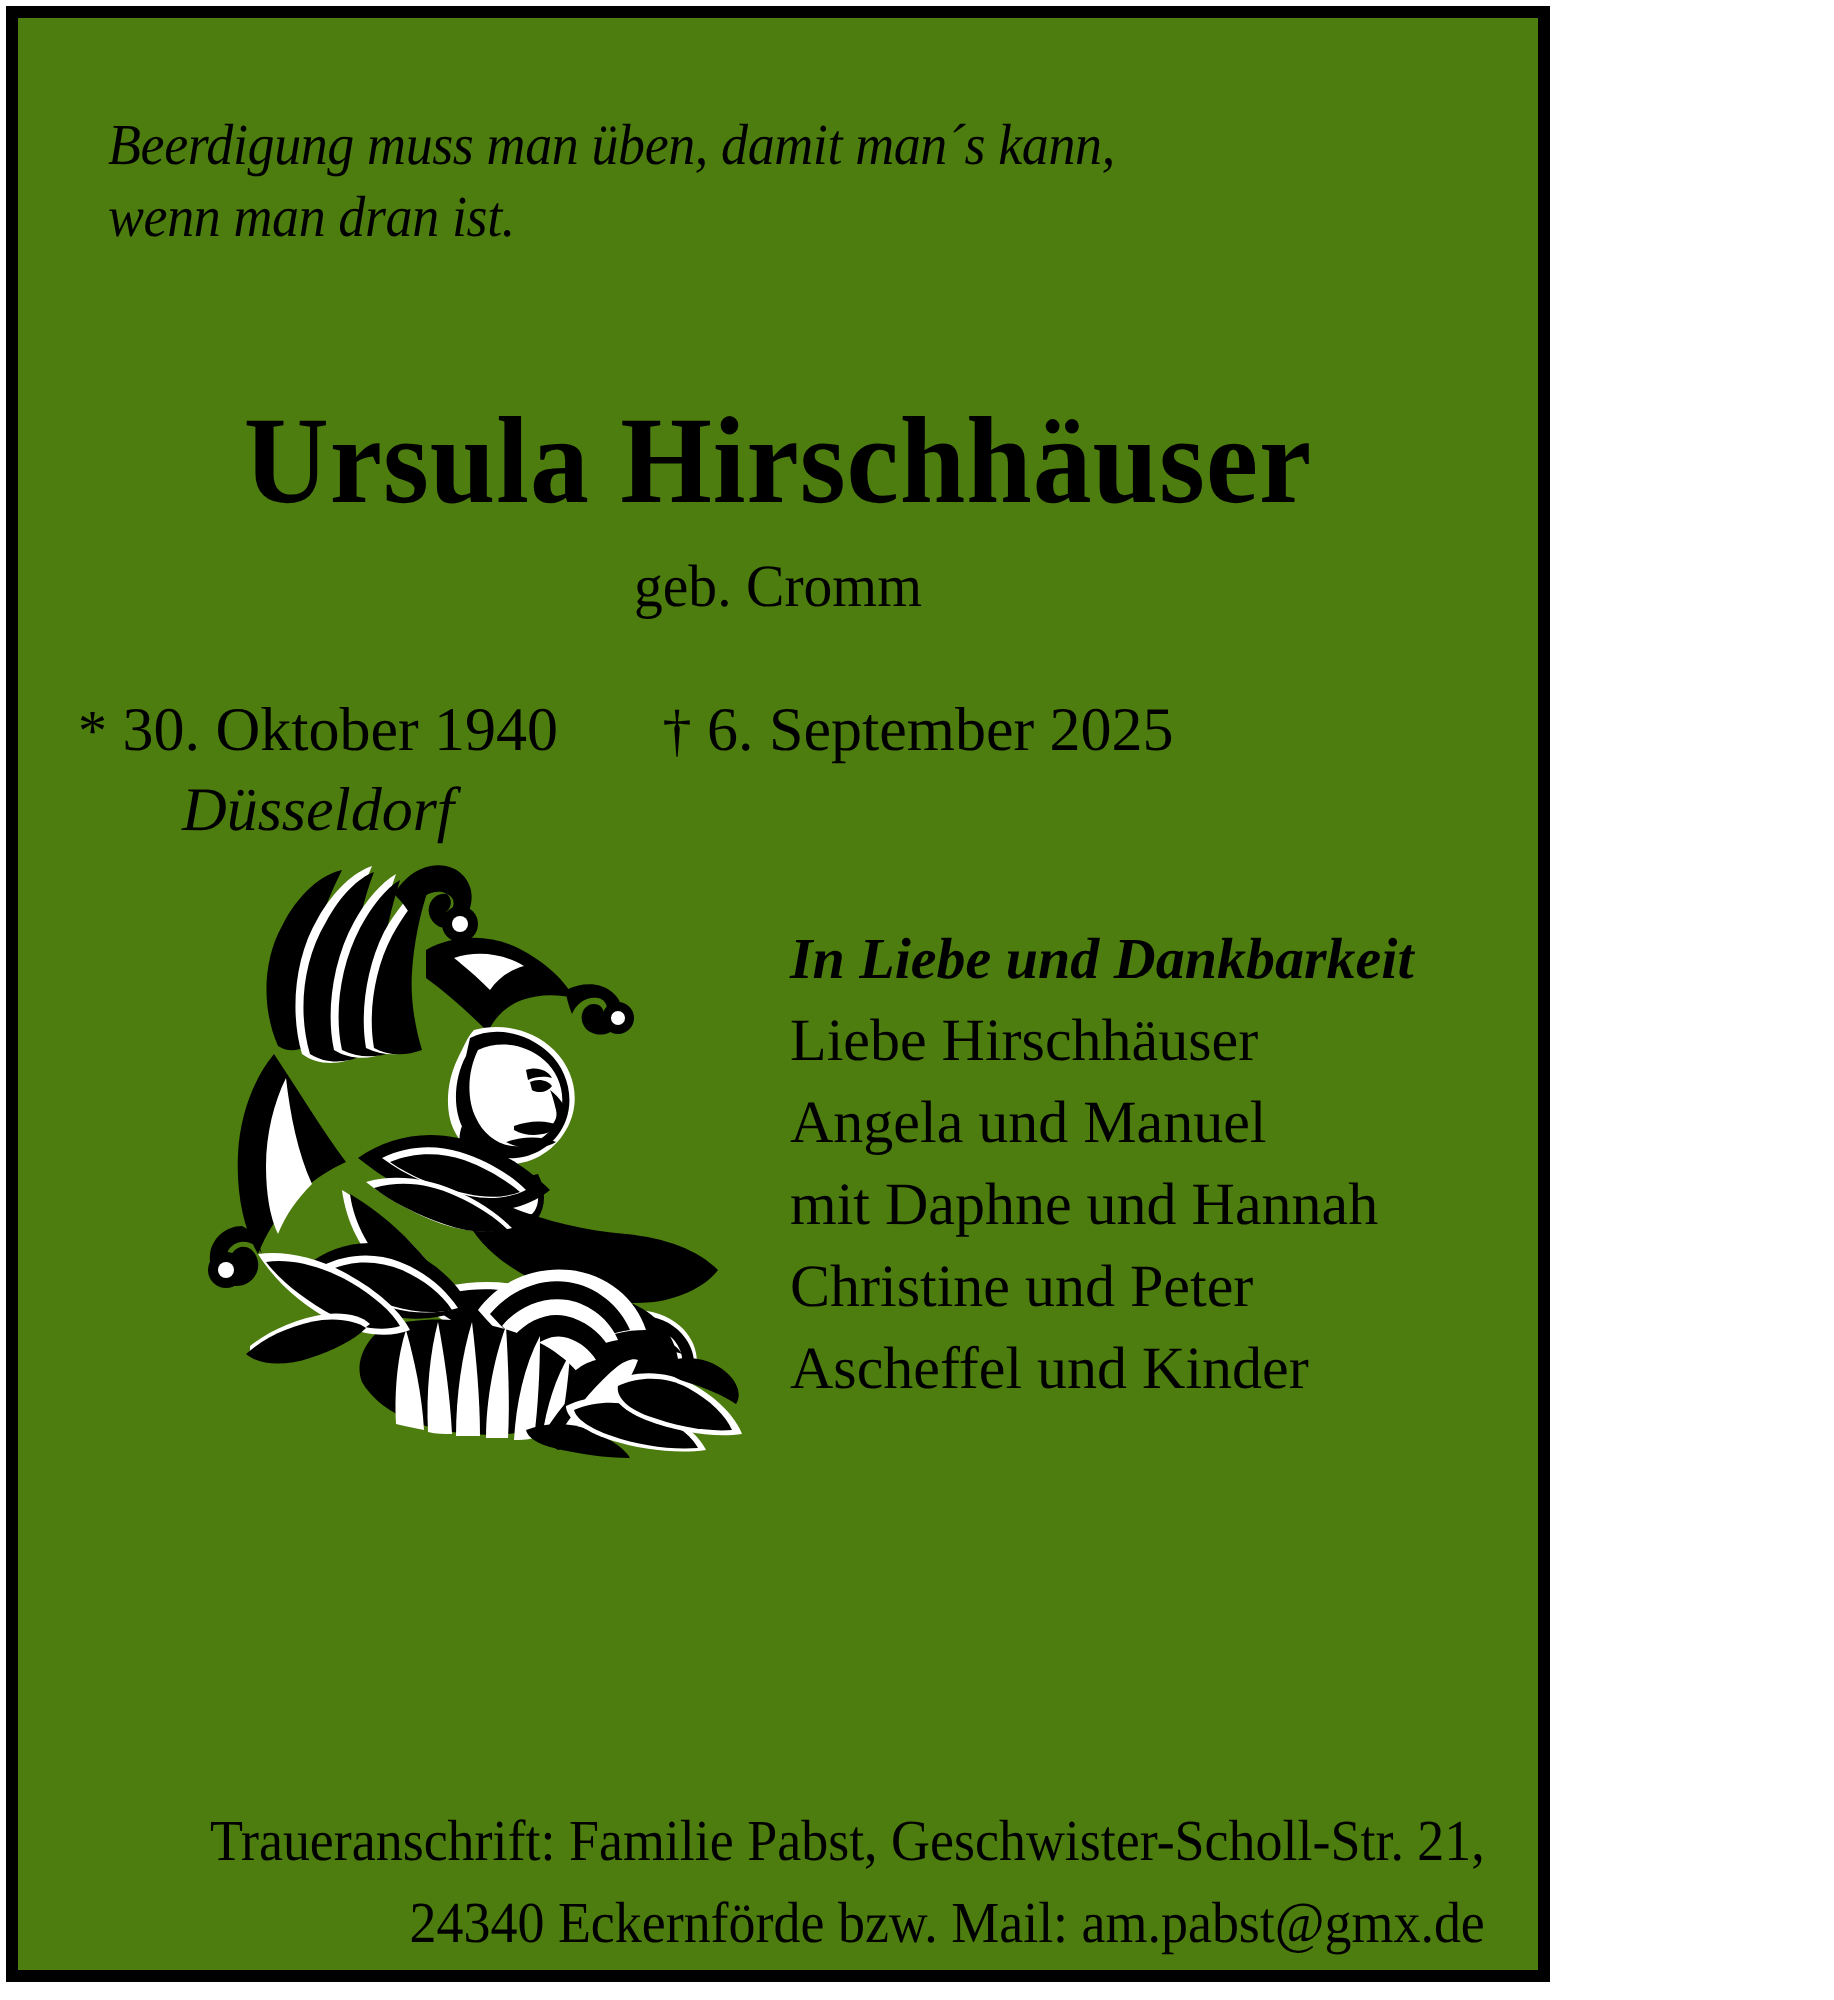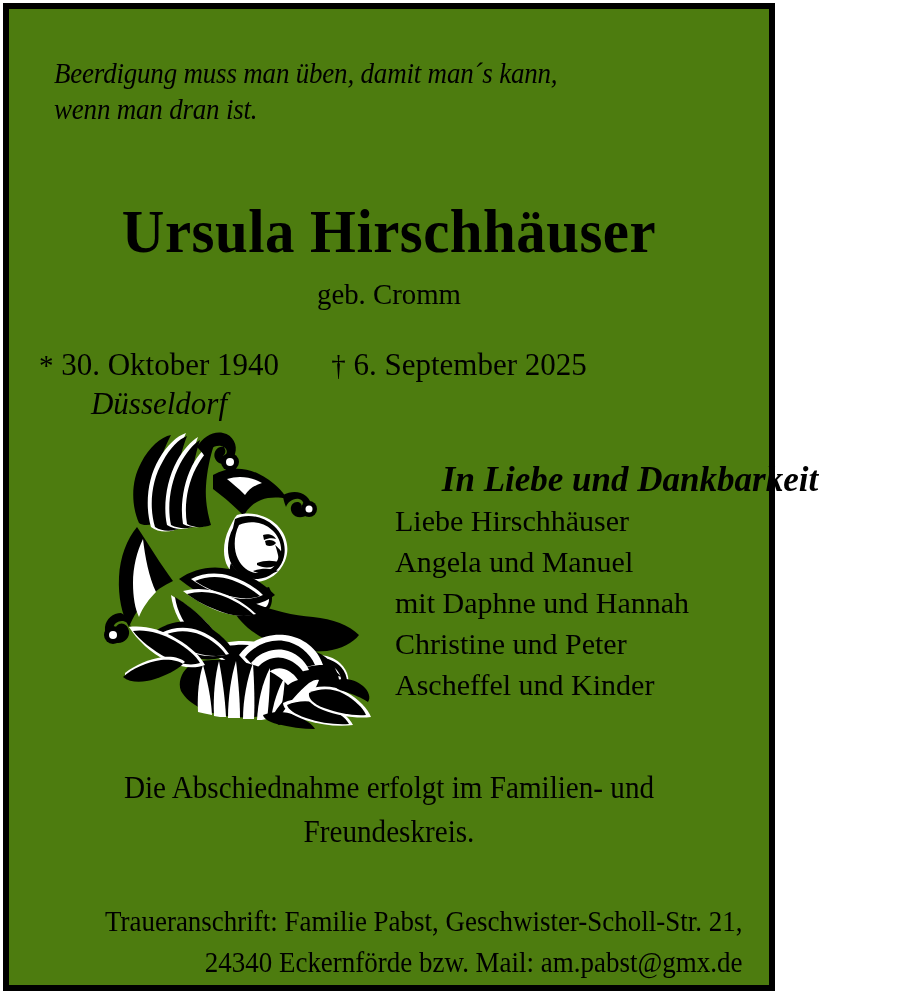--- a/index.html
+++ b/index.html
@@ -133,26 +133,25 @@
   }
 
   
   #family-block {
     position: absolute;
     left: 386px;
     top: 451px;
     width: 470px;
   }
   #family-heading {
-    font-size: 35px;
+    font-size: 29px;
     font-weight: 700;
     font-style: italic;
     line-height: 40px;
     white-space: nowrap;
-    text-align: center;
   }
   .family-name {
     font-size: 30px;
     line-height: 41px;
     white-space: nowrap;
   }
 
   
   #farewell-block {
     position: absolute;
@@ -317,24 +316,20 @@
 
     <div id="family-block">
       <div id="family-heading">In Liebe und Dankbarkeit</div>
       <div class="family-name">Liebe Hirschhäuser</div>
       <div class="family-name">Angela und Manuel</div>
       <div class="family-name">mit Daphne und Hannah</div>
       <div class="family-name">Christine und Peter</div>
       <div class="family-name">Ascheffel und Kinder</div>
     </div>
 
-    <div id="farewell-block">
-      <div class="farewell-line">Die Abschiednahme erfolgt im Familien- und</div>
-      <div class="farewell-line">Freundeskreis.</div>
-    </div>
 
     <div id="address-block">
       <div class="address-line">Traueranschrift: Familie Pabst, Geschwister-Scholl-Str. 21,</div>
       <div class="address-line">24340 Eckernförde bzw. Mail: am.pabst@gmx.de</div>
     </div>
 
   </div>
 </div>
 
 </body></html>

